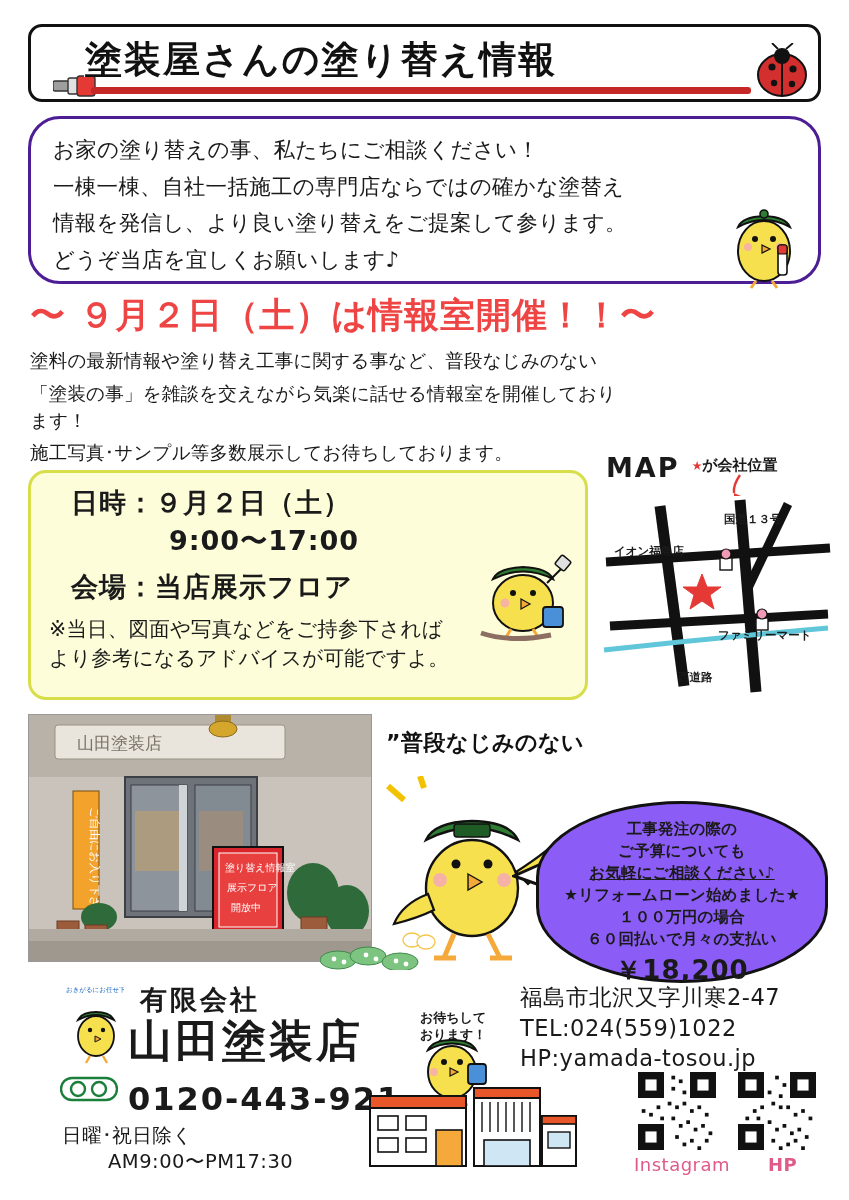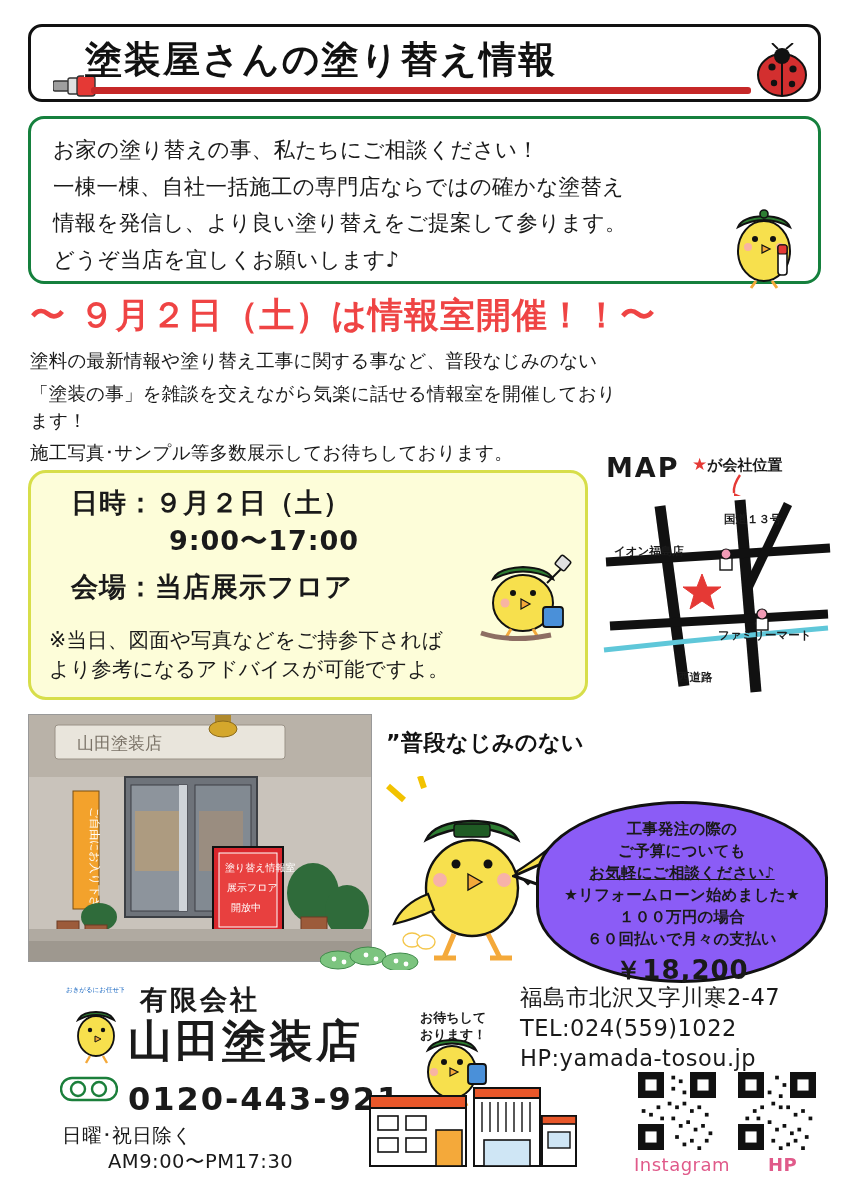--- a/index.html
+++ b/index.html
@@ -33,21 +33,21 @@
     background:#c62828; border-radius:3px;
   }
   .brush {
     position:absolute; left:22px; top:48px; width:46px; height:26px;
   }
   .ladybug { position:absolute; right:6px; top:16px; width:64px; height:56px; }
 
   
   .intro {
     position:absolute; left:28px; top:116px; width:793px; height:168px;
-    border:3px solid #15803d; border-radius:16px; background:#fff;
+    border:3px solid #4c1d95; border-radius:32px; background:#fff;
     padding:16px 22px;
   }
   .intro p {
     margin:0 0 6px 0;
     font-size:21.5px; line-height:1.42; letter-spacing:0.3px;
     color:#1a1a1a; font-weight:500;
   }
 
   
   .bird-intro { position:absolute; right:6px; bottom:-8px; width:94px; height:96px; }
@@ -66,29 +66,29 @@
   }
 
   
   .infobox {
     position:absolute; left:28px; top:470px; width:560px; height:230px;
     background:#fdfdd9; border:3px solid #d7de4a; border-radius:18px;
     padding:6px 18px;
   }
   .info-line1 { font-size:27px; font-weight:bold; letter-spacing:1px; margin:6px 0 2px 22px; }
   .info-line2 { font-size:27px; font-weight:bold; letter-spacing:1px; margin:0 0 10px 120px; }
-  .info-line3 { font-size:27px; font-weight:bold; letter-spacing:1px; margin:0 0 21px 22px; }
+  .info-line3 { font-size:27px; font-weight:bold; letter-spacing:1px; margin:0 0 10px 22px; }
   .info-note { font-size:20.5px; line-height:1.42; letter-spacing:0.2px; margin:0; }
 
   .bird-painter { position:absolute; right:-4px; top:64px; width:118px; height:120px; }
 
   
   .map-wrap { position:absolute; left:596px; top:452px; width:240px; height:248px; }
   .map-label { position:absolute; left:10px; top:0; font-size:27px; font-weight:bold; letter-spacing:2px; }
-  .map-star-note { position:absolute; left:96px; top:2px; font-size:15px; font-weight:bold; white-space:nowrap; }
+  .map-star-note { position:absolute; left:96px; top:2px; font-size:15px; font-weight:bold; white-space:nowrap;font-family:Liberation Mono, monospace; }
   .map-star-note .star { color:#e53935; font-size:17px; }
   .map-arrow { position:absolute; left:128px; top:22px; width:28px; height:26px; }
   .map-canvas { position:absolute; left:2px; top:44px; width:236px; height:200px; }
   .map-cap { position:absolute; font-size:11.5px; font-weight:bold; white-space:nowrap; letter-spacing:0; }
 
   
   .photo {
     position:absolute; left:28px; top:714px; width:344px; height:248px;
     overflow:hidden; border:1px solid #999; background:#6f665e;
   }

